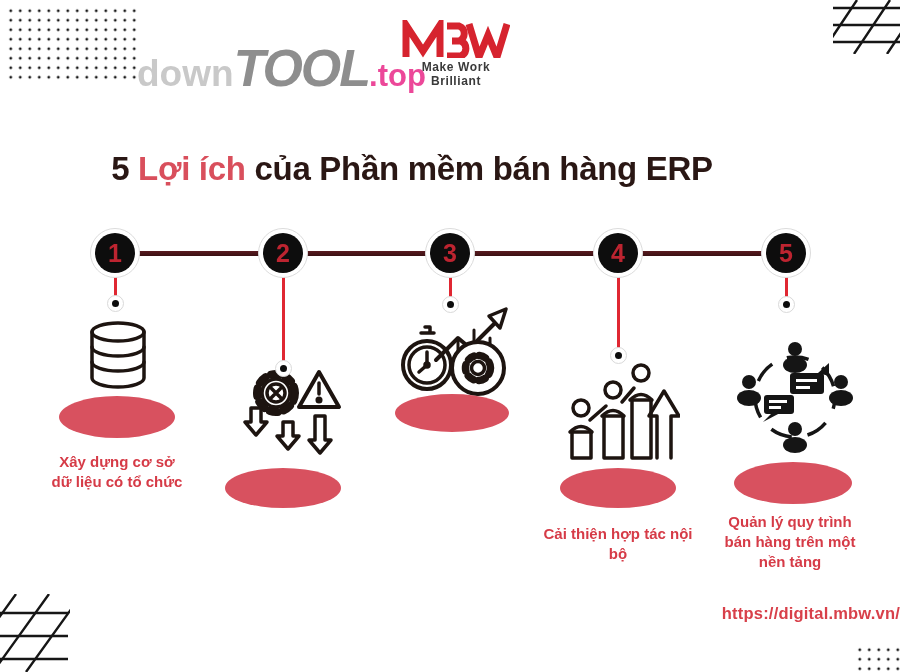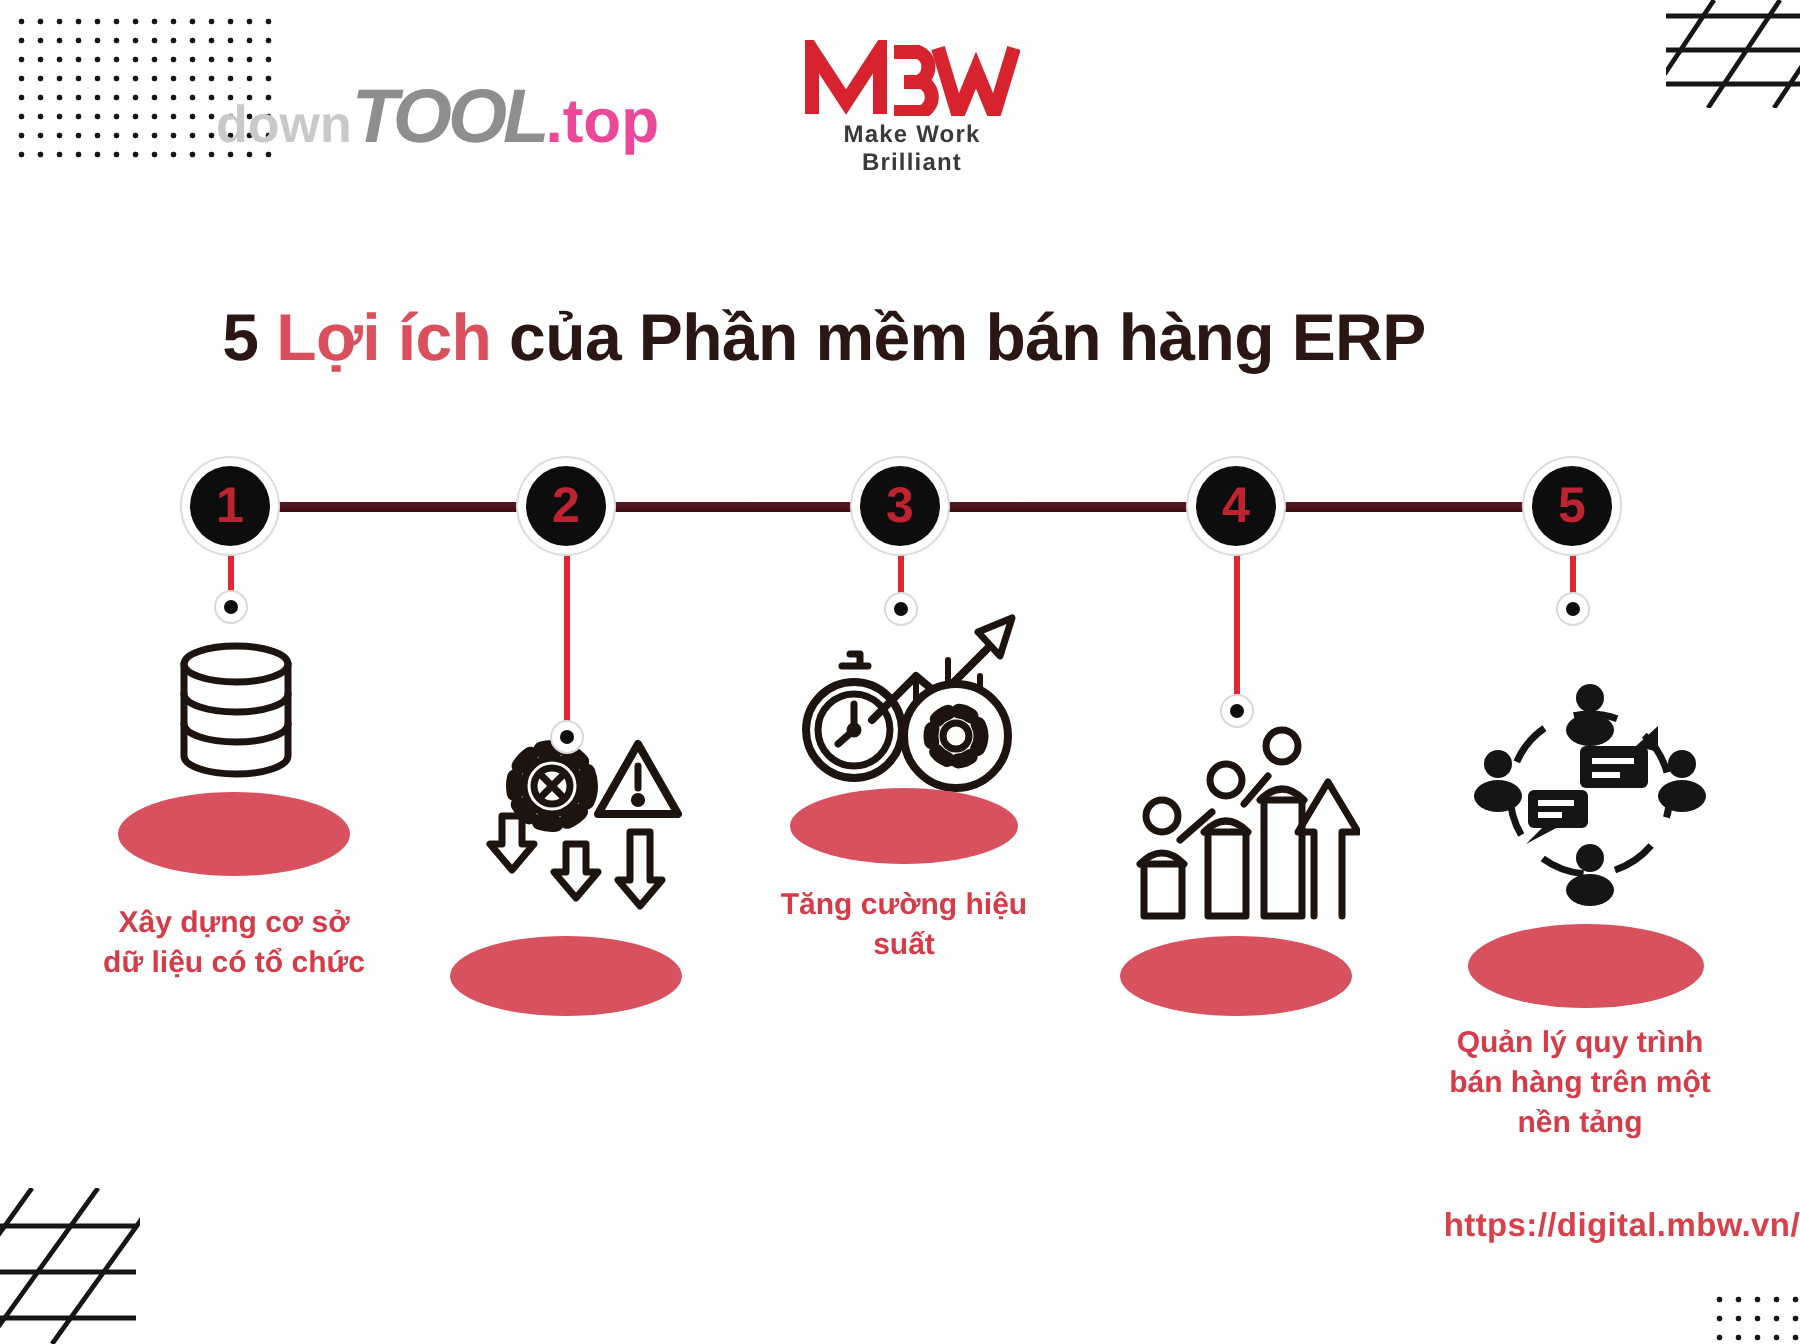--- a/index.html
+++ b/index.html
@@ -8,22 +8,22 @@
   .abs{position:absolute;}
 
   
   .dots{background-image:radial-gradient(#161616 1.3px, transparent 1.6px);
         background-size:9.5px 9.5px;}
   .dots-tl{left:6px;top:6px;width:132px;height:76px;}
   .dots-br{left:855px;top:645px;width:45px;height:27px;}
 
   
   .watermark{left:108px;top:38px;white-space:nowrap;}
-  .wm-down{font-size:26px;font-weight:bold;color:#c9c9c9;}
-  .wm-tool{font-size:38px;font-weight:900;font-style:italic;color:#8e8e8e;letter-spacing:-2px;}
+  .wm-down{font-size:37px;font-weight:bold;color:#c9c9c9;margin-left:29px;}
+  .wm-tool{font-size:52px;font-weight:900;font-style:italic;color:#8e8e8e;letter-spacing:-2px;}
   .wm-top{font-size:31px;font-weight:bold;color:#ec4899;}
 
   
   .brand-tagline{left:398px;top:60px;width:116px;text-align:center;font-size:12px;
                  letter-spacing:.6px;color:#3a3a3a;font-weight:bold;}
 
   
   .title{left:0;top:150px;width:824px;text-align:center;font-size:33px;font-weight:800;
          color:#2a1714;letter-spacing:-.3px;}
   .title .hl{color:#d94f5c;}
@@ -218,21 +218,21 @@
   </svg>
 
   <div class="abs podium" style="left:59px;top:396px;width:116px;height:42px"></div>
   <div class="abs podium" style="left:225px;top:468px;width:116px;height:40px"></div>
   <div class="abs podium" style="left:395px;top:394px;width:114px;height:38px"></div>
   <div class="abs podium" style="left:560px;top:468px;width:116px;height:40px"></div>
   <div class="abs podium" style="left:734px;top:462px;width:118px;height:42px"></div>
 
   <div class="abs caption" style="left:17px;top:452px">Xây dựng cơ sở
 dữ liệu có tổ chức</div>
-  <div class="abs caption" style="left:352px;top:443px">Tăng cường hiệu
-suất</div>
+  <div class="abs caption" style="left:518px;top:524px">Cải thiện hợp tác nội
+bộ</div>
   <div class="abs caption" style="left:690px;top:512px">Quản lý quy trình
 bán hàng trên một
 nền tảng</div>
 
   <div class="abs footer-url">https://digital.mbw.vn/</div>
 
 </div>
 
 </body></html>

